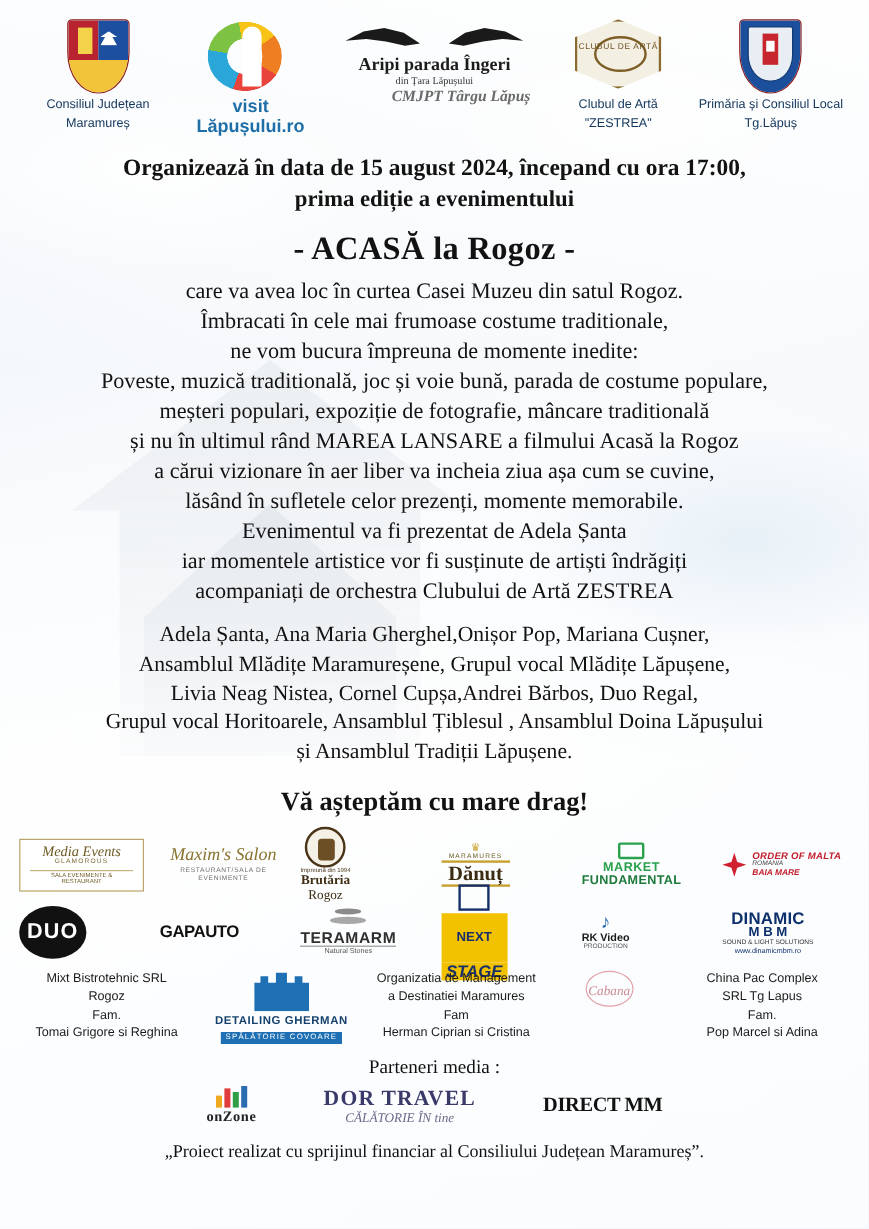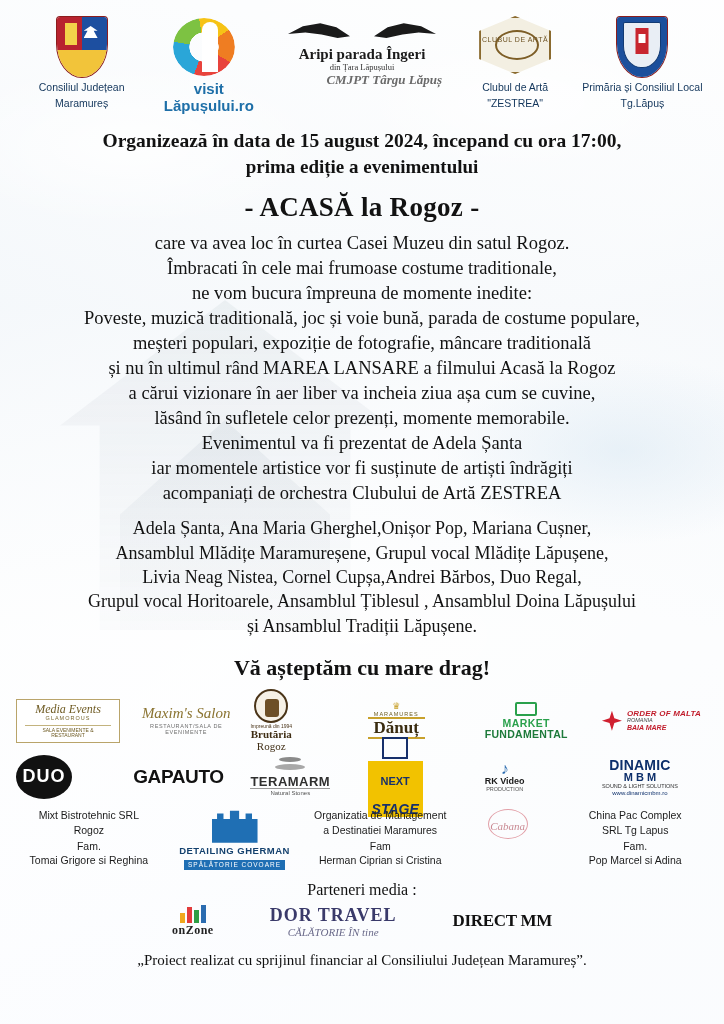--- a/index.html
+++ b/index.html
@@ -176,21 +176,21 @@
 
   .lg-malta { display:flex; align-items:center; gap:5px;font-style:italic; }
   .lg-malta .cross { width:20px; height:20px; background:#d02030;
     clip-path: polygon(50% 0%, 62% 38%, 100% 50%, 62% 62%, 50% 100%, 38% 62%, 0% 50%, 38% 38%); }
   .lg-malta .tx { text-align:left; }
   .lg-malta .a { font-size:8px; font-weight:700; color:#c11c2b; letter-spacing:0.2px;}
   .lg-malta .b { font-size:5.5px; color:#444; }
   .lg-malta .c { font-size:7px; font-weight:700; color:#c11c2b; }
 
   .lg-duo { width:56px;height:44px;border-radius:50%;background:#111;color:#fff;display:flex;align-items:center;justify-content:center;font-size:18px;font-weight:700;letter-spacing:1px;}
-  .lg-gapauto { font-size:19px; font-weight:700; color:#111; letter-spacing:-0.4px; }
+  .lg-gapauto { font-size:14px; font-weight:700; color:#111; letter-spacing:-0.4px; }
   .lg-tera { text-align:center; }
   .lg-tera .stones { width:34px;height:16px;margin:0 auto 2px auto; position:relative;}
   .lg-tera .stones:before{content:"";position:absolute;left:6px;top:0;width:22px;height:5px;border-radius:50%;background:#8a8a8a;}
   .lg-tera .stones:after{content:"";position:absolute;left:2px;top:7px;width:30px;height:6px;border-radius:50%;background:#a8a8a8;}
   .lg-tera .a { font-size:13px; font-weight:700; color:#2f2f2f; letter-spacing:0.5px;}
   .lg-tera .b { font-size:6px; color:#555; border-top:1px solid #999; padding-top:1px; }
 
   .lg-next { text-align:center; }
   .lg-next .sq { width:26px;height:22px;border:2px solid #17306b;margin:0 auto 2px auto;}
   .lg-next .a { font-size:11px; font-weight:700; color:#17306b; background:#f2c200; padding:15px 4px;}

